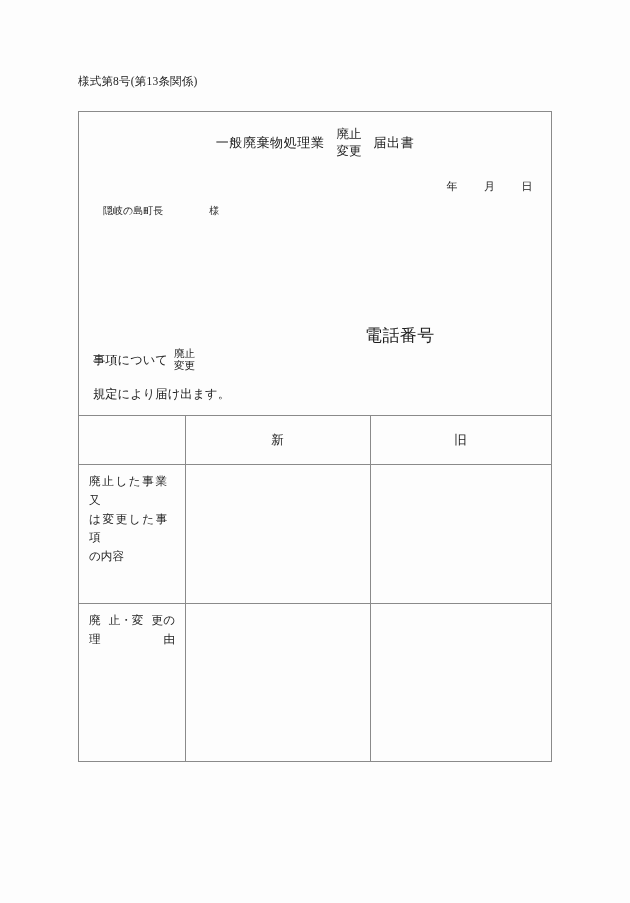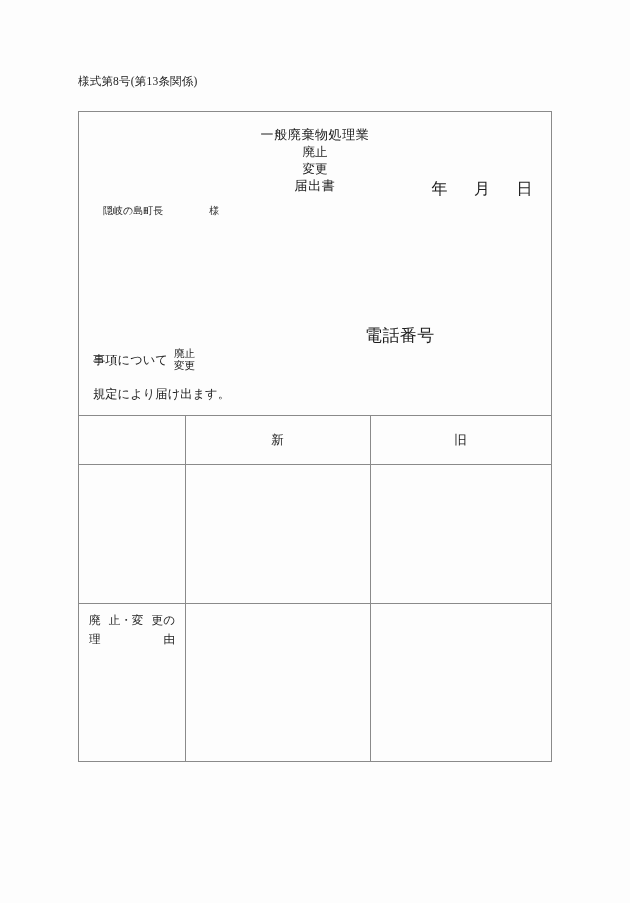--- a/index.html
+++ b/index.html
@@ -53,39 +53,38 @@
   
   .title-row {
     position: absolute;
     left: 0;
     right: 0;
     top: 14px;
     display: flex;
     justify-content: center;
     align-items: center;
     font-size: 13px;
-    flex-direction: column;
   }
   .title-main { letter-spacing: 0.6px; }
   .title-stack {
     display: inline-flex;
     flex-direction: column;
     align-items: center;
     line-height: 1.32;
     margin: 0 12px;
     font-size: 12.5px;
   }
   .title-tail { letter-spacing: 0.6px; }
 
   
   .date-line {
     position: absolute;
     right: 18px;
     top: 67px;
-    font-size: 16px;
+    font-size: 11px;
     letter-spacing: 0.5px;
   }
   .date-line .gap { display: inline-block; width: 26px; }
 
   
   .addressee {
     position: absolute;
     left: 24px;
     top: 92px;
     font-size: 10px;
@@ -266,20 +265,25 @@
 
   <div class="grid">
     <div class="vline c1"></div>
     <div class="vline c2"></div>
     <div class="hline r1"></div>
     <div class="hline r2"></div>
 
     <div class="head-cell new">新</div>
     <div class="head-cell old">旧</div>
 
+    <div class="row-label r1">
+      <div class="ls">廃止した事業又</div>
+      <div class="ls">は変更した事項</div>
+      <div>の内容</div>
+    </div>
 
     <div class="row-label r2">
       <div class="spread">
         <span>廃</span>
         <span>止・変</span>
         <span>更の</span>
       </div>
       <div class="spread">
         <span>理</span>
         <span>由</span>

